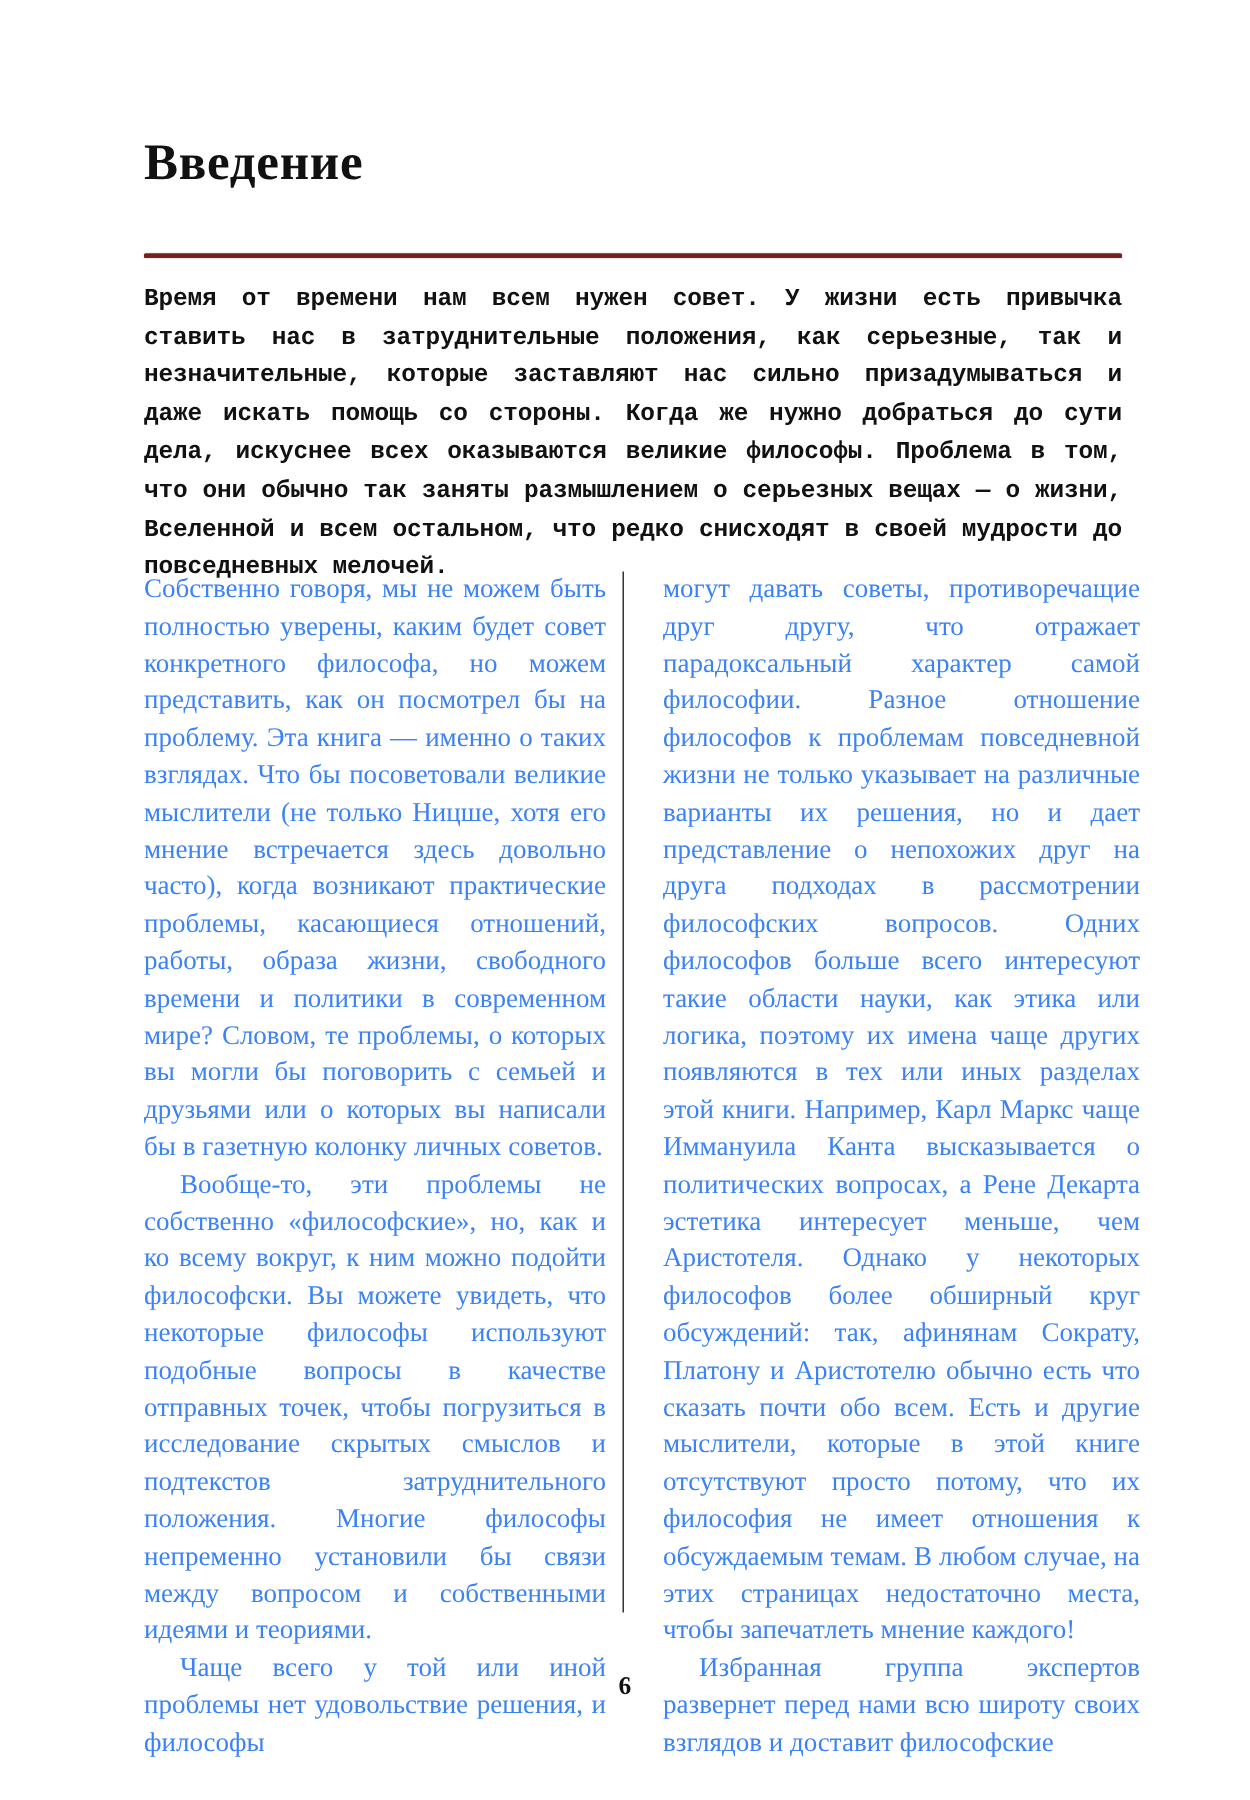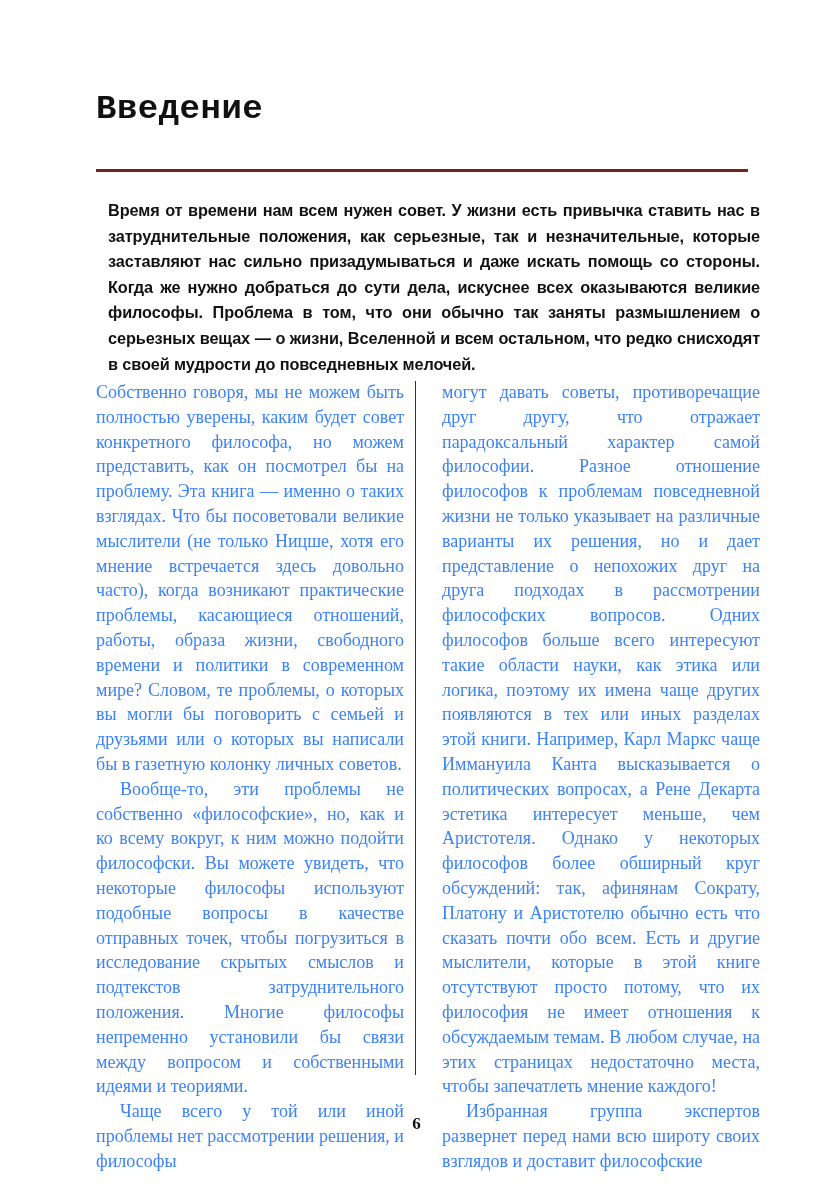--- a/index.html
+++ b/index.html
@@ -12,21 +12,21 @@
       height: 1200px;
       position: relative;
       overflow: hidden;
       color: #1a1a1a;
     }
     .page-title {
       position: absolute;
       left: 96px;
       top: 92px;
       margin: 0;
-      font-family: Liberation Mono, monospace;
+      font-family: Liberation Serif, serif;
       font-weight: bold;
       font-size: 34px;
       letter-spacing: 0.5px;
       color: #111;
       line-height: 1;
     }
     .title-rule {
       position: absolute;
       left: 96px;
       top: 169px;
@@ -34,22 +34,22 @@
       height: 3px;
       background: #7a1f1f;
       border-radius: 1px;
       box-shadow: 0 0 0.6px #5c1212;
     }
     .lead {
       position: absolute;
       left: 96px;
       top: 186px;
       width: 652px;
-      margin: 12px;
-      font-family: Liberation Sans, sans-serif;
+      margin: 0;
+      font-family: Liberation Mono, monospace;
       font-weight: bold;
       font-size: 16.3px;
       line-height: 25.6px;
       text-align: justify;
       color: #111;
       letter-spacing: -0.1px;
     }
     .col {
       position: absolute;
       top: 380px;
@@ -98,21 +98,21 @@
 <body>
 
 <h1 class="page-title">Введение</h1>
 <div class="title-rule"></div>
 
 <p class="lead">Время от времени нам всем нужен совет. У жизни есть привычка ставить нас в затруднительные положения, как серьезные, так и незначительные, которые заставляют нас сильно призадумываться и даже искать помощь со стороны. Когда же нужно добраться до сути дела, искуснее всех оказываются великие философы. Проблема в том, что они обычно так заняты размышлением о серьезных вещах — о жизни, Вселенной и всем остальном, что редко снисходят в своей мудрости до повседневных мелочей.</p>
 
 <div class="col col-left">
   <p>Собственно говоря, мы не можем быть полностью уверены, каким будет совет конкретного философа, но можем представить, как он посмотрел бы на проблему. Эта книга — именно о таких взглядах. Что бы посоветовали великие мыслители (не только Ницше, хотя его мнение встречается здесь довольно часто), когда возникают практические проблемы, касающиеся отношений, работы, образа жизни, свободного времени и политики в современном мире? Словом, те проблемы, о которых вы могли бы поговорить с семьей и друзьями или о которых вы написали бы в газетную колонку личных советов.</p>
   <p class="indent">Вообще-то, эти проблемы не собственно «философские», но, как и ко всему вокруг, к ним можно подойти философски. Вы можете увидеть, что некоторые философы используют подобные вопросы в качестве отправных точек, чтобы погрузиться в исследование скрытых смыслов и подтекстов затруднительного положения. Многие философы непременно установили бы связи между вопросом и собственными идеями и теориями.</p>
-  <p class="indent">Чаще всего у той или иной проблемы нет рассмотрении решения, и философы</p>
+  <p class="indent">Чаще всего у той или иной проблемы нет удовольствие решения, и философы</p>
 </div>
 
 <div class="col-divider"></div>
 
 <div class="col col-right">
   <p>могут давать советы, противоречащие друг другу, что отражает парадоксальный характер самой философии. Разное отношение философов к проблемам повседневной жизни не только указывает на различные варианты их решения, но и дает представление о непохожих друг на друга подходах в рассмотрении философских вопросов. Одних философов больше всего интересуют такие области науки, как этика или логика, поэтому их имена чаще других появляются в тех или иных разделах этой книги. Например, Карл Маркс чаще Иммануила Канта высказывается о политических вопросах, а Рене Декарта эстетика интересует меньше, чем Аристотеля. Однако у некоторых философов более обширный круг обсуждений: так, афинянам Сократу, Платону и Аристотелю обычно есть что сказать почти обо всем. Есть и другие мыслители, которые в этой книге отсутствуют просто потому, что их философия не имеет отношения к обсуждаемым темам. В любом случае, на этих страницах недостаточно места, чтобы запечатлеть мнение каждого!</p>
   <p class="indent">Избранная группа экспертов развернет перед нами всю широту своих взглядов и доставит философские</p>
 </div>
 
 <div class="page-number">6</div>

